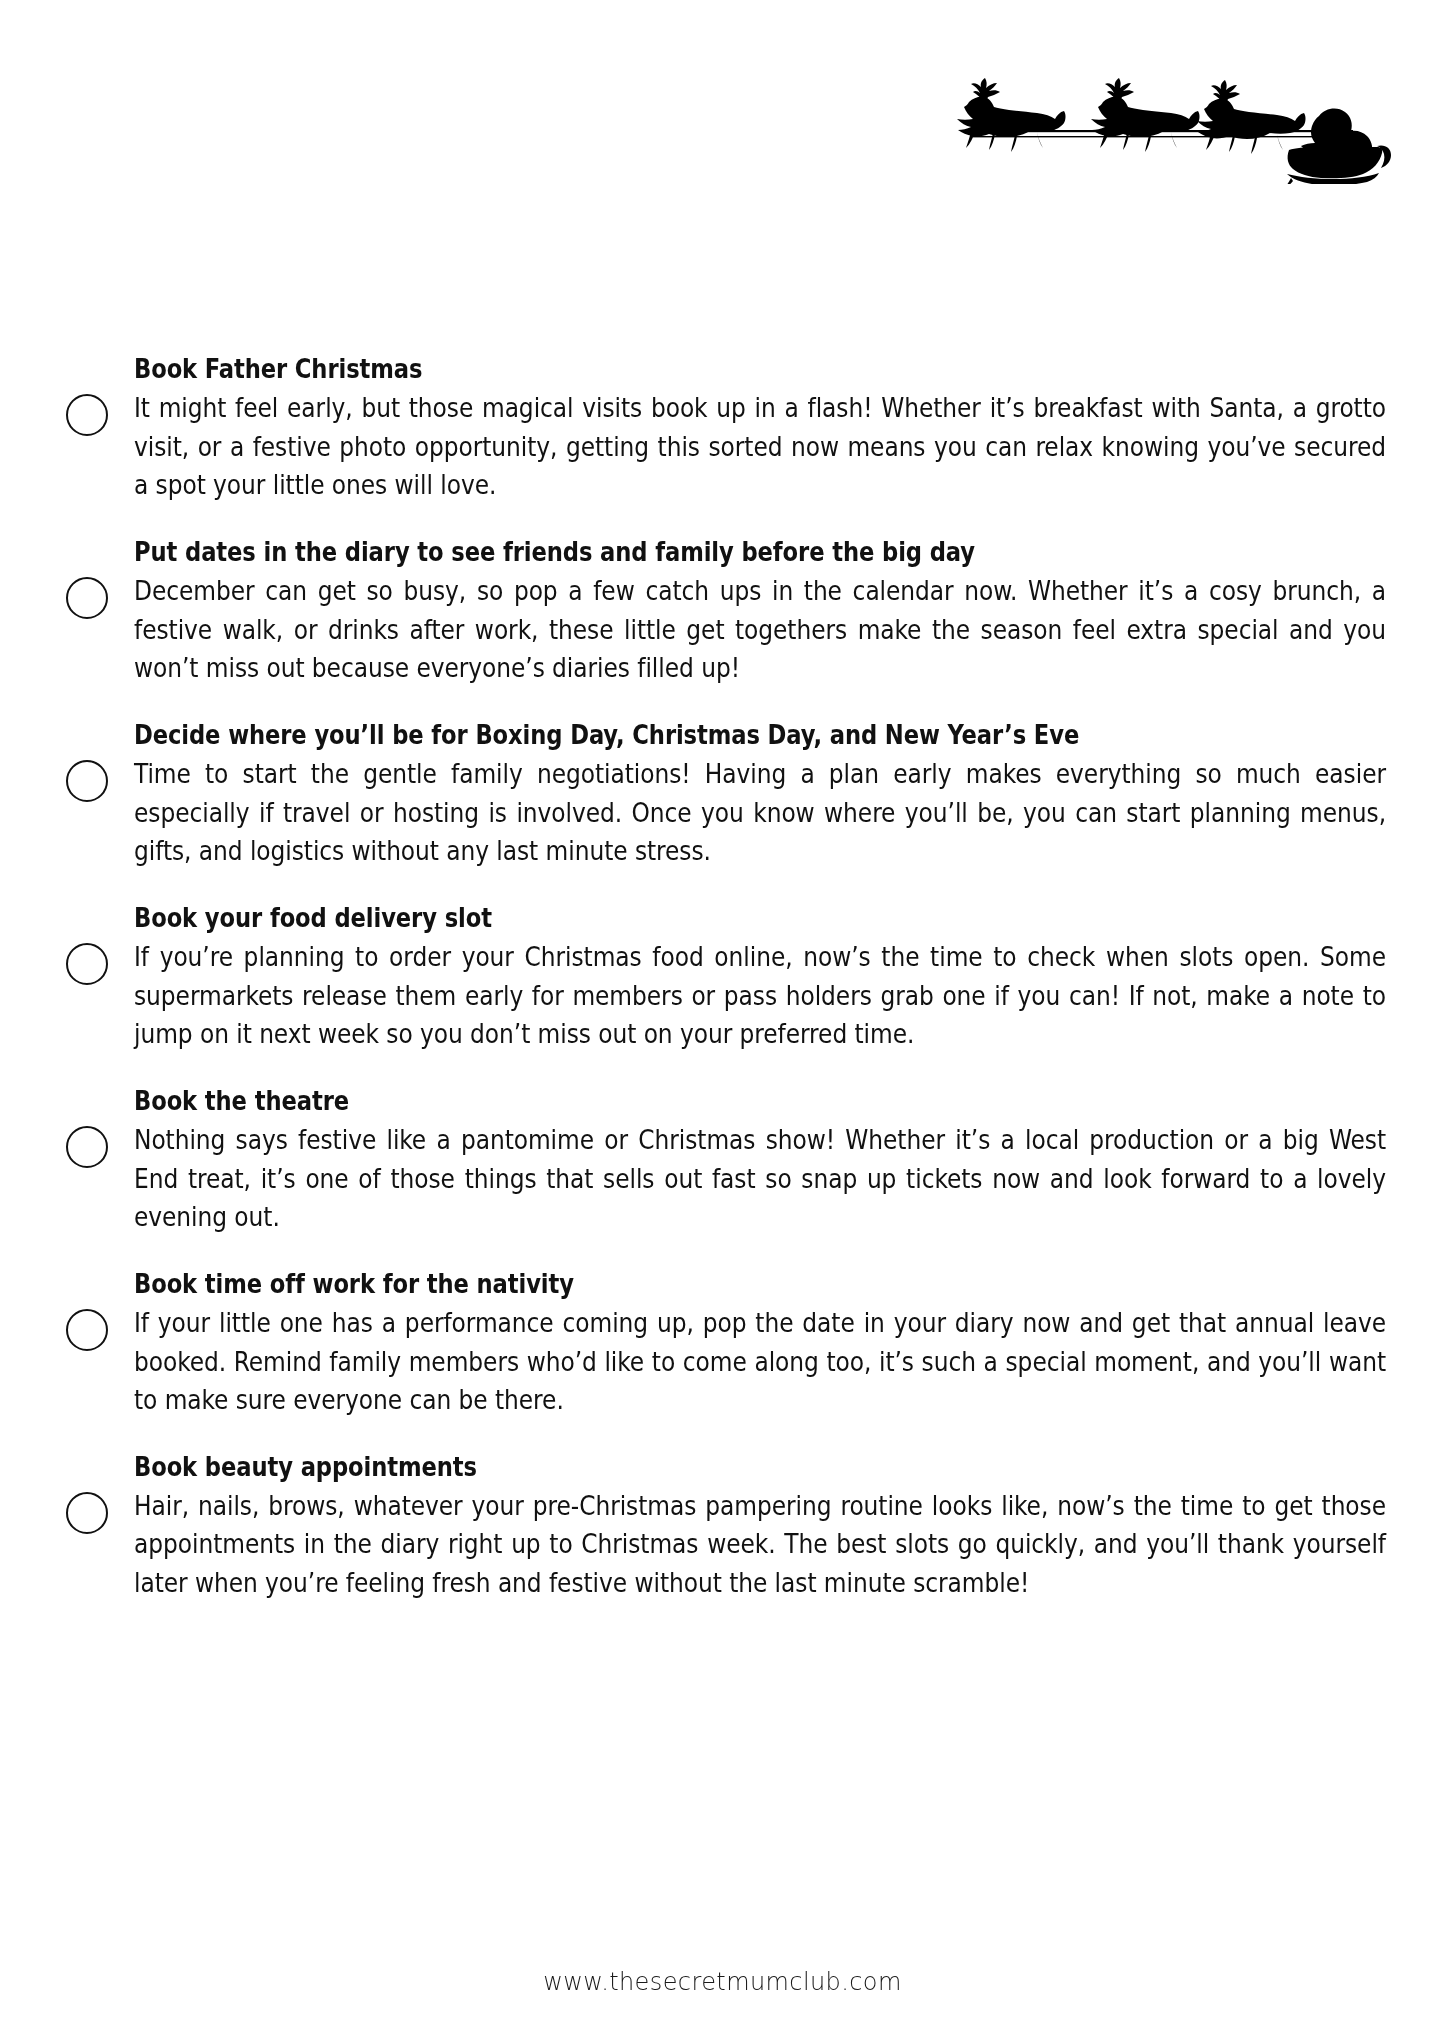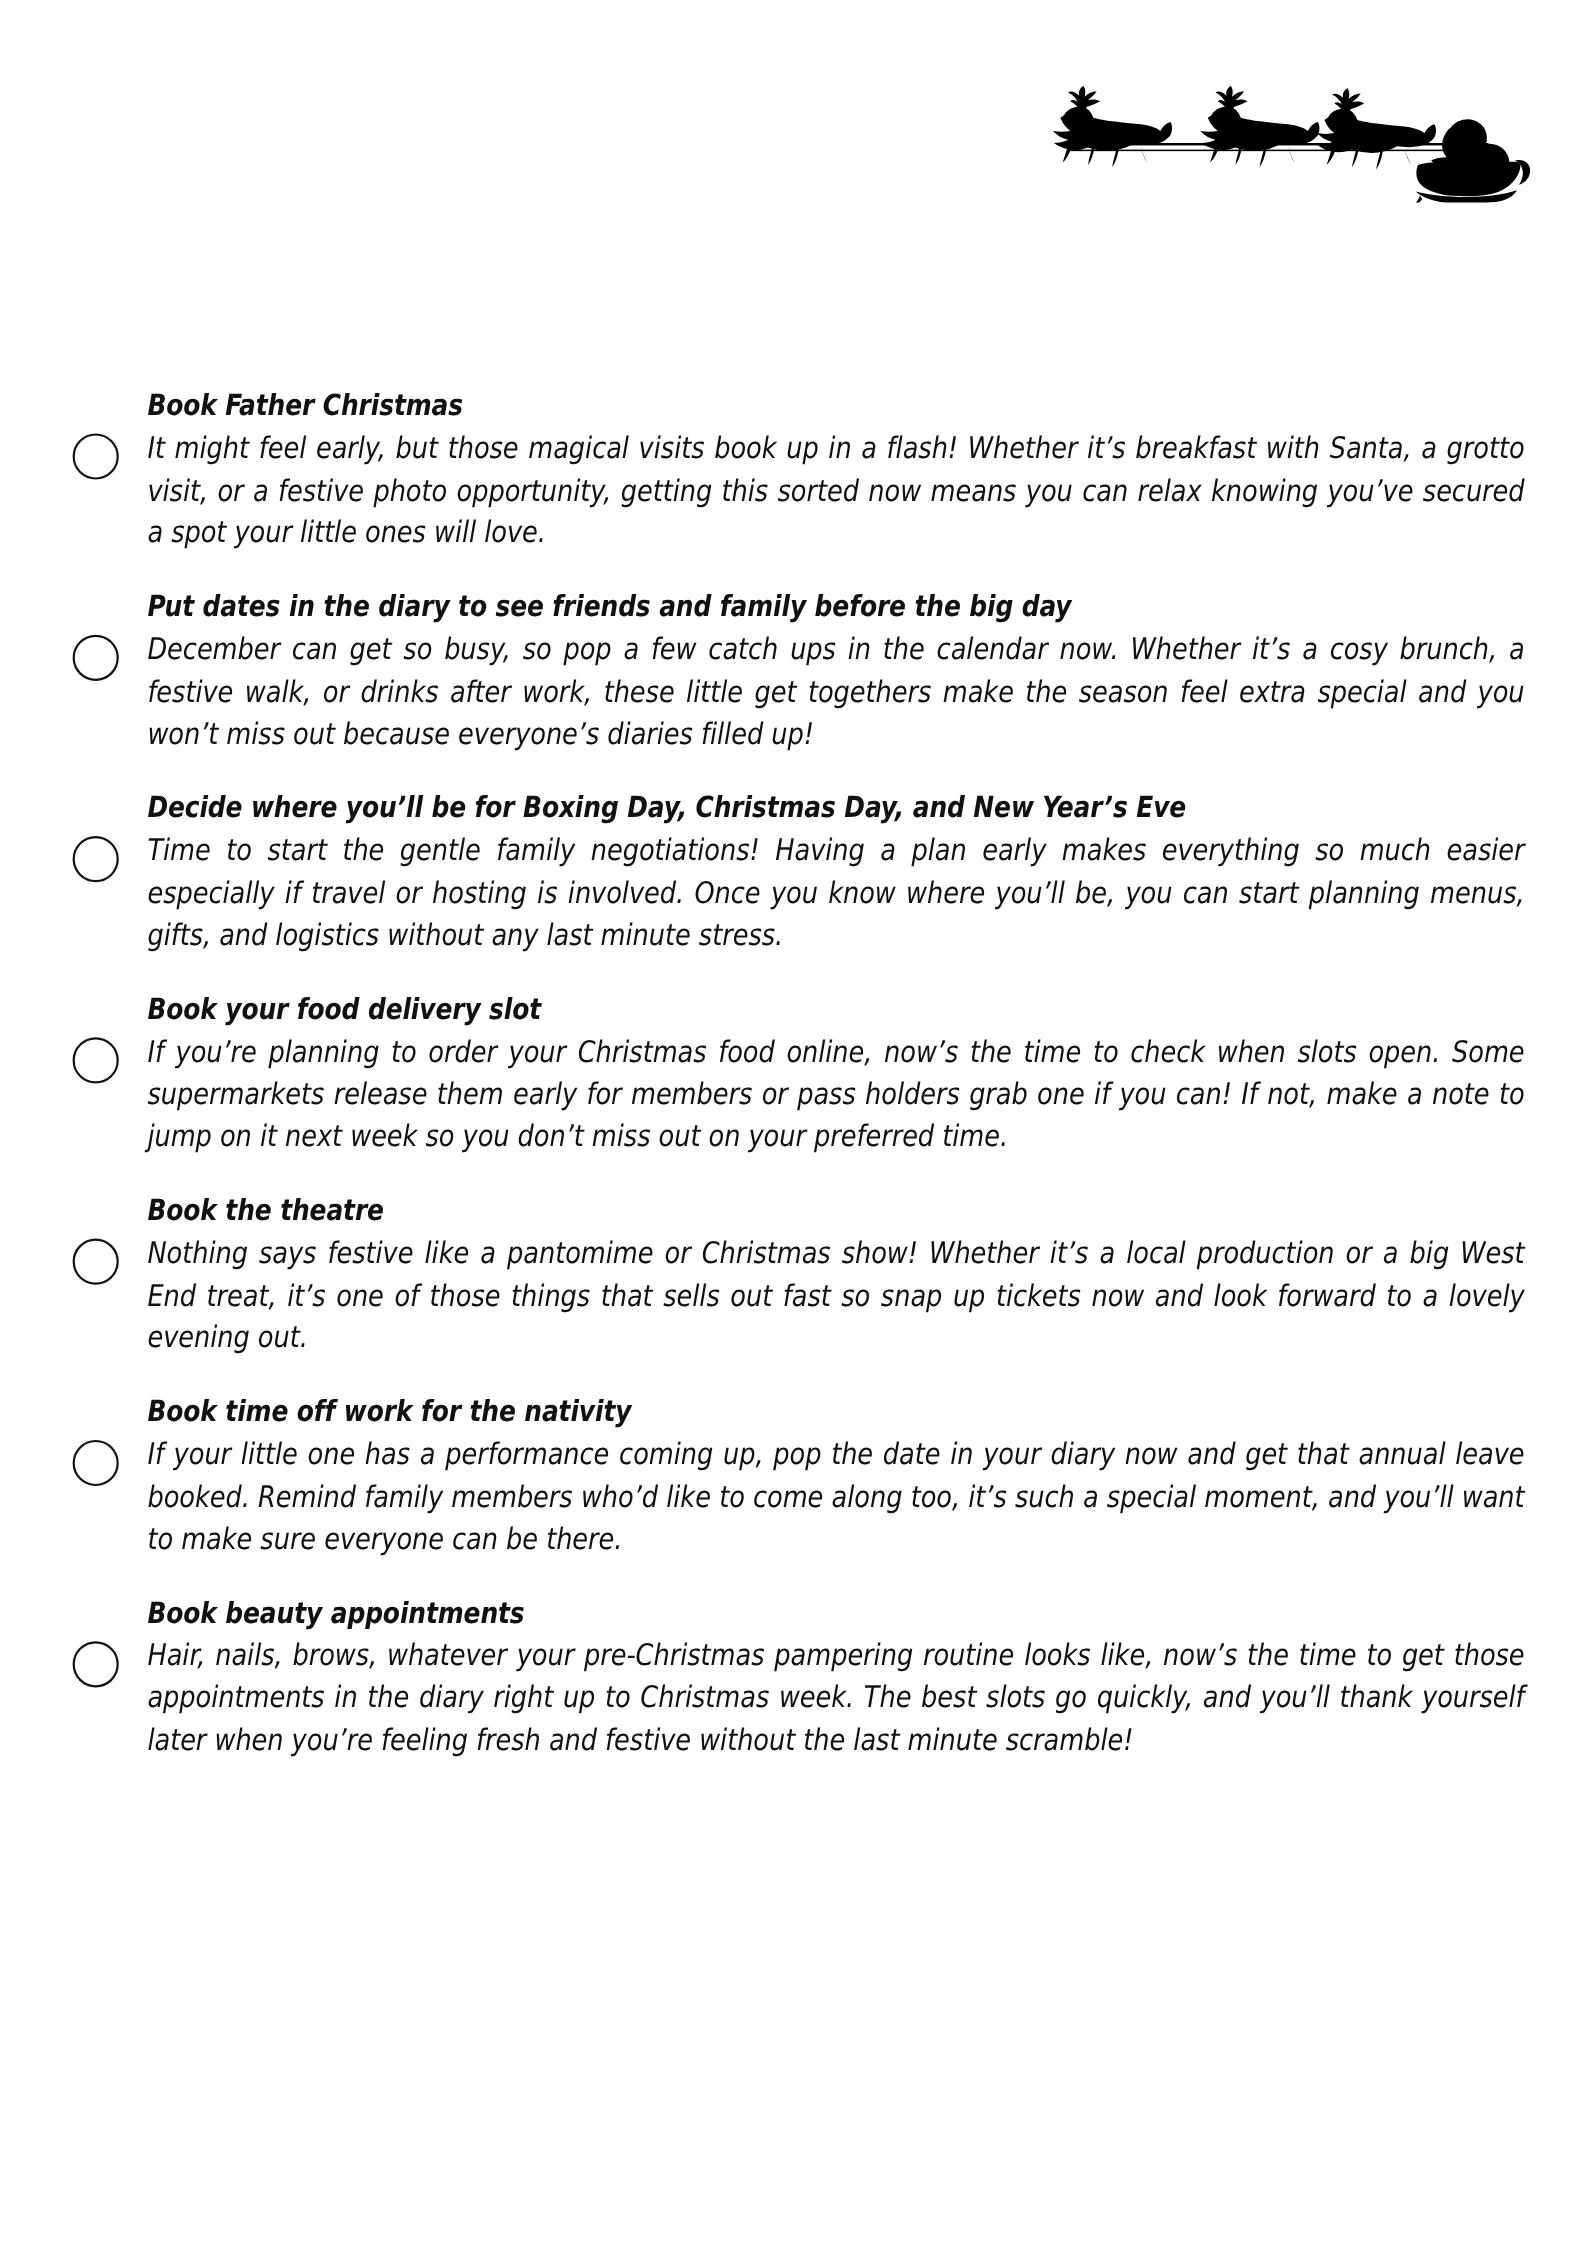--- a/index.html
+++ b/index.html
@@ -71,21 +71,20 @@
     position: absolute;
     left: 58px;
     top: 352px;
     width: 1330px;
   }
   .item {
     position: relative;
     margin-bottom: 30px;
     padding-left: 76px;
     box-sizing: border-box;
-    font-style: italic;
   }
   .item:last-child { margin-bottom: 16px; }
 
   .checkbox {
     position: absolute;
     left: 8px;
     width: 42px;
     height: 42px;
     border: 2px solid #111111;
     border-radius: 50%;
@@ -232,14 +231,17 @@
     </div>
 
     <div class="item">
       <div class="checkbox"></div>
       <p class="item-title">Book beauty appointments</p>
       <p class="item-body">Hair, nails, brows, whatever your pre-Christmas pampering routine looks like, now’s the time to get those appointments in the diary right up to Christmas week. The best slots go quickly, and you’ll thank yourself later when you’re feeling fresh and festive without the last minute scramble!</p>
     </div>
 
   </div>
 
+  <div class="footer">
+    <span class="footer-url">www.thesecretmumclub.com</span>
+  </div>
 
 </div>
 
 </body></html>

